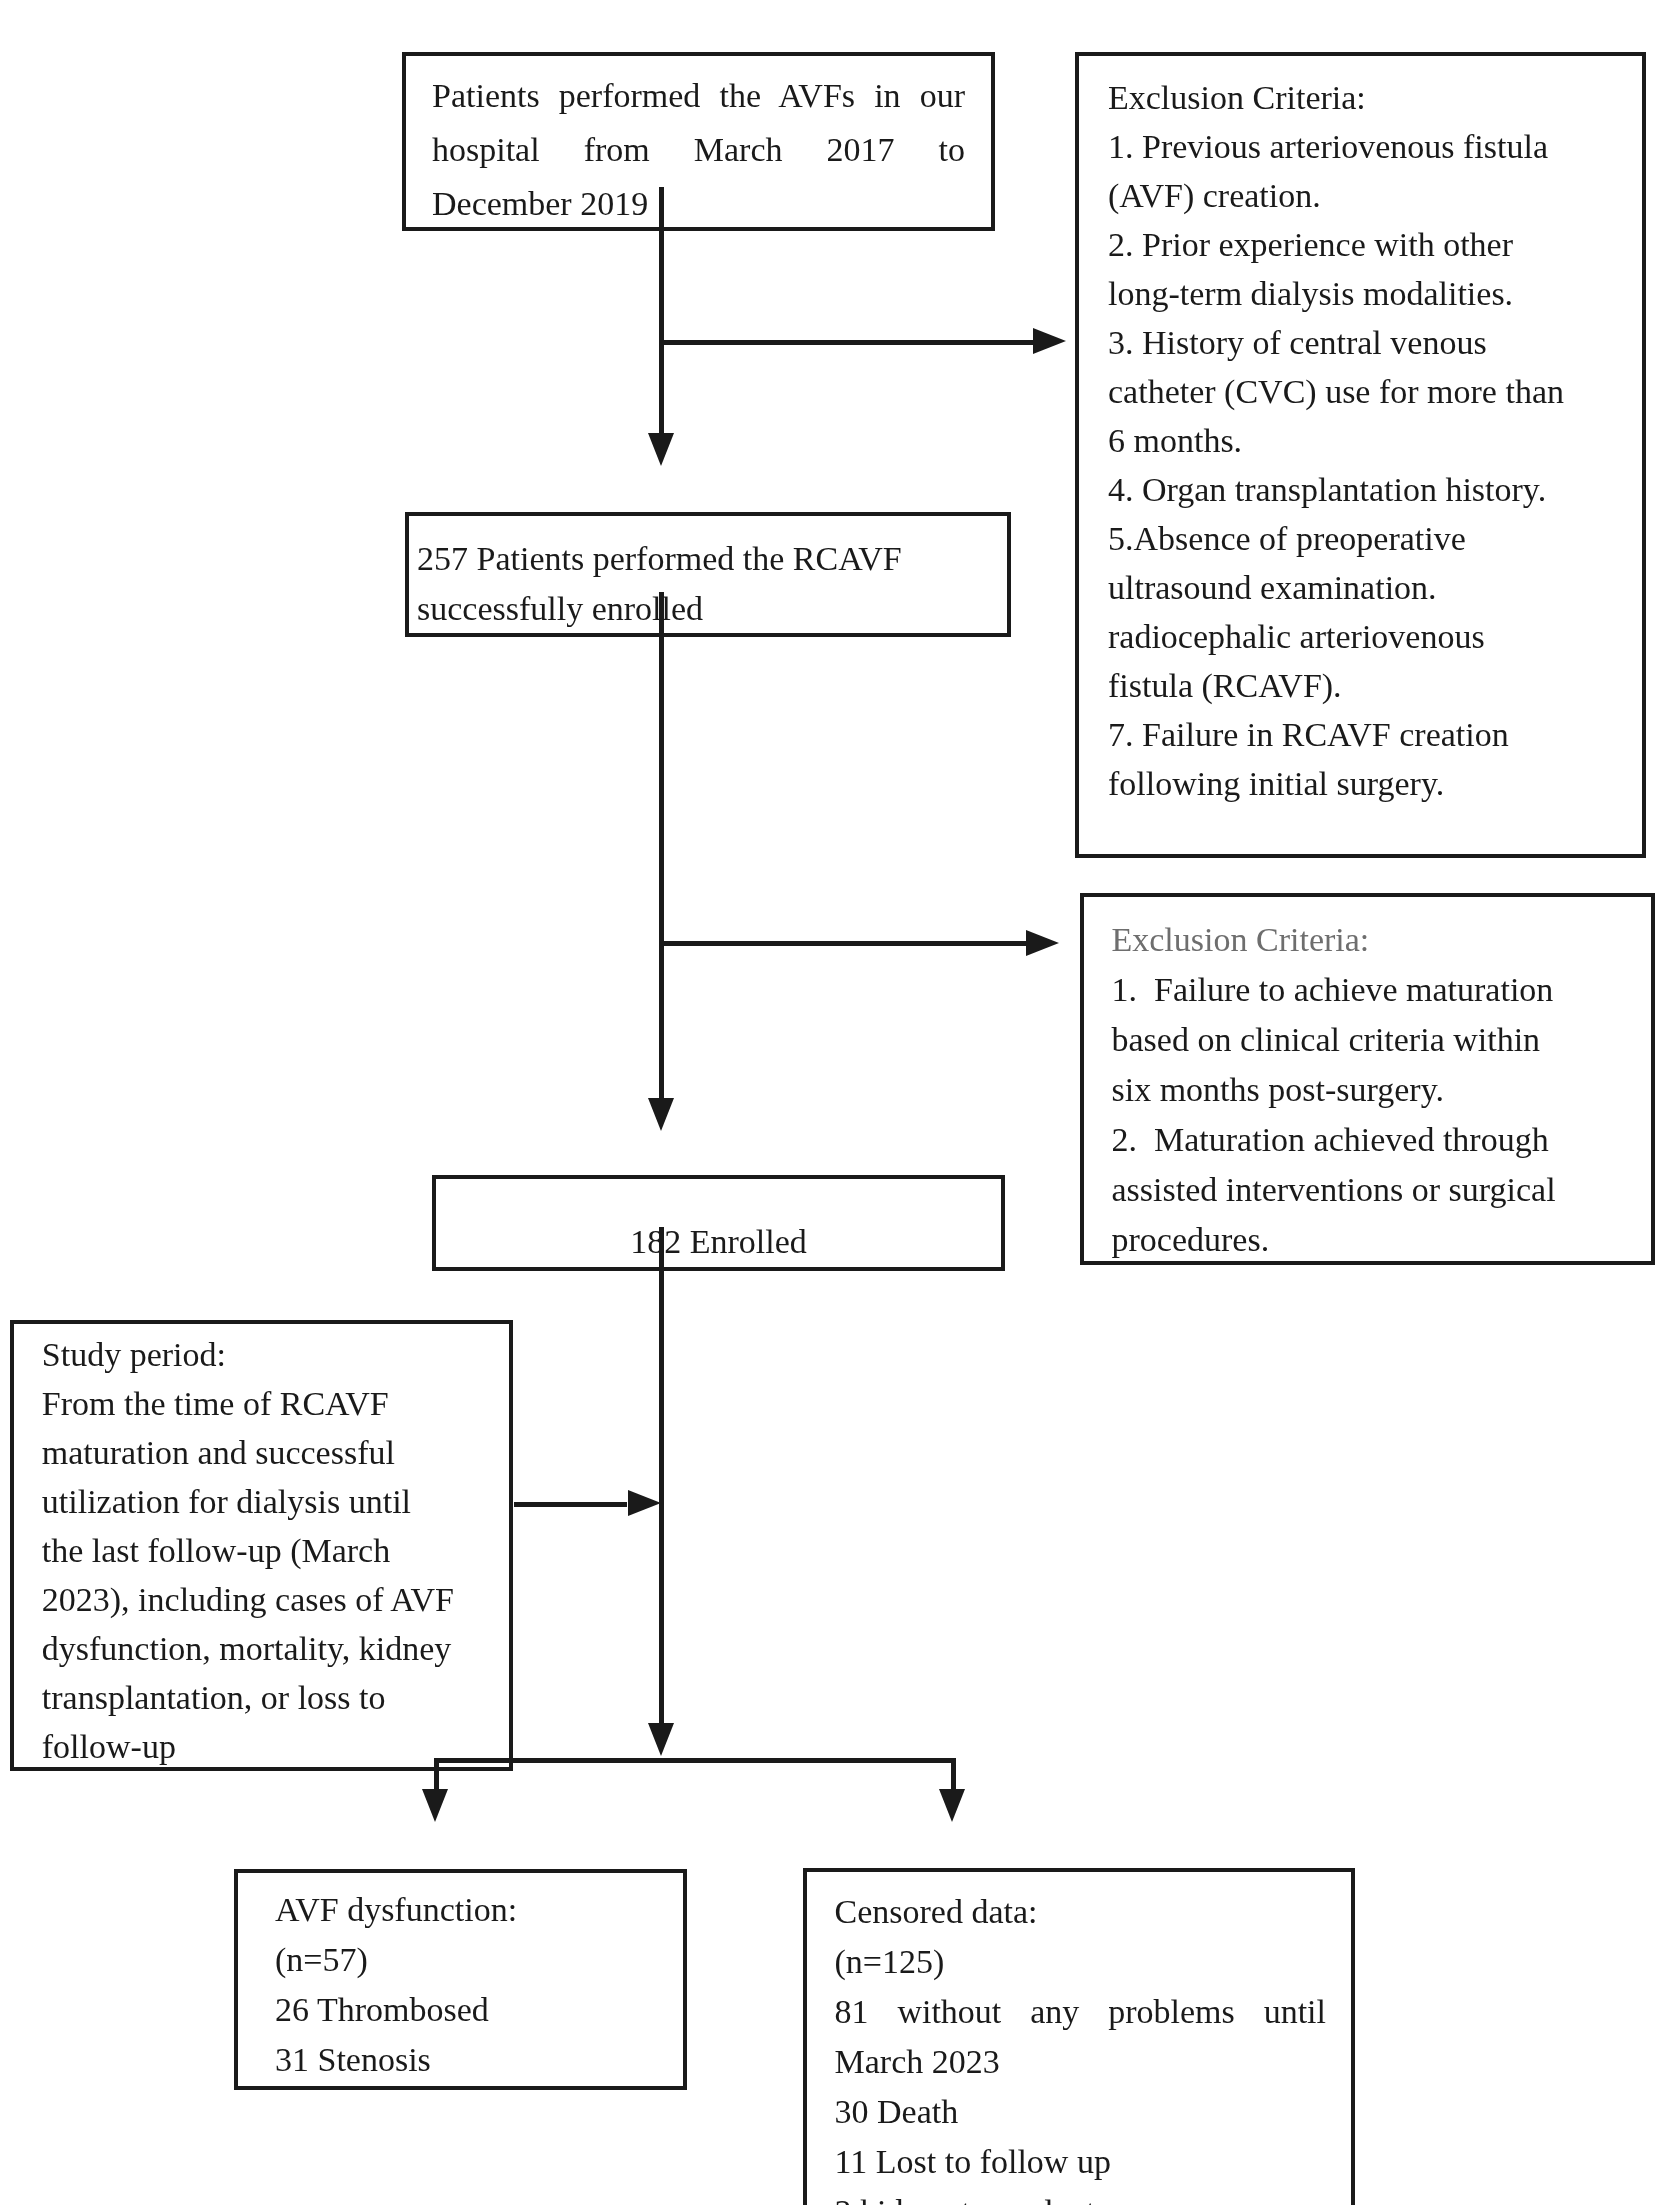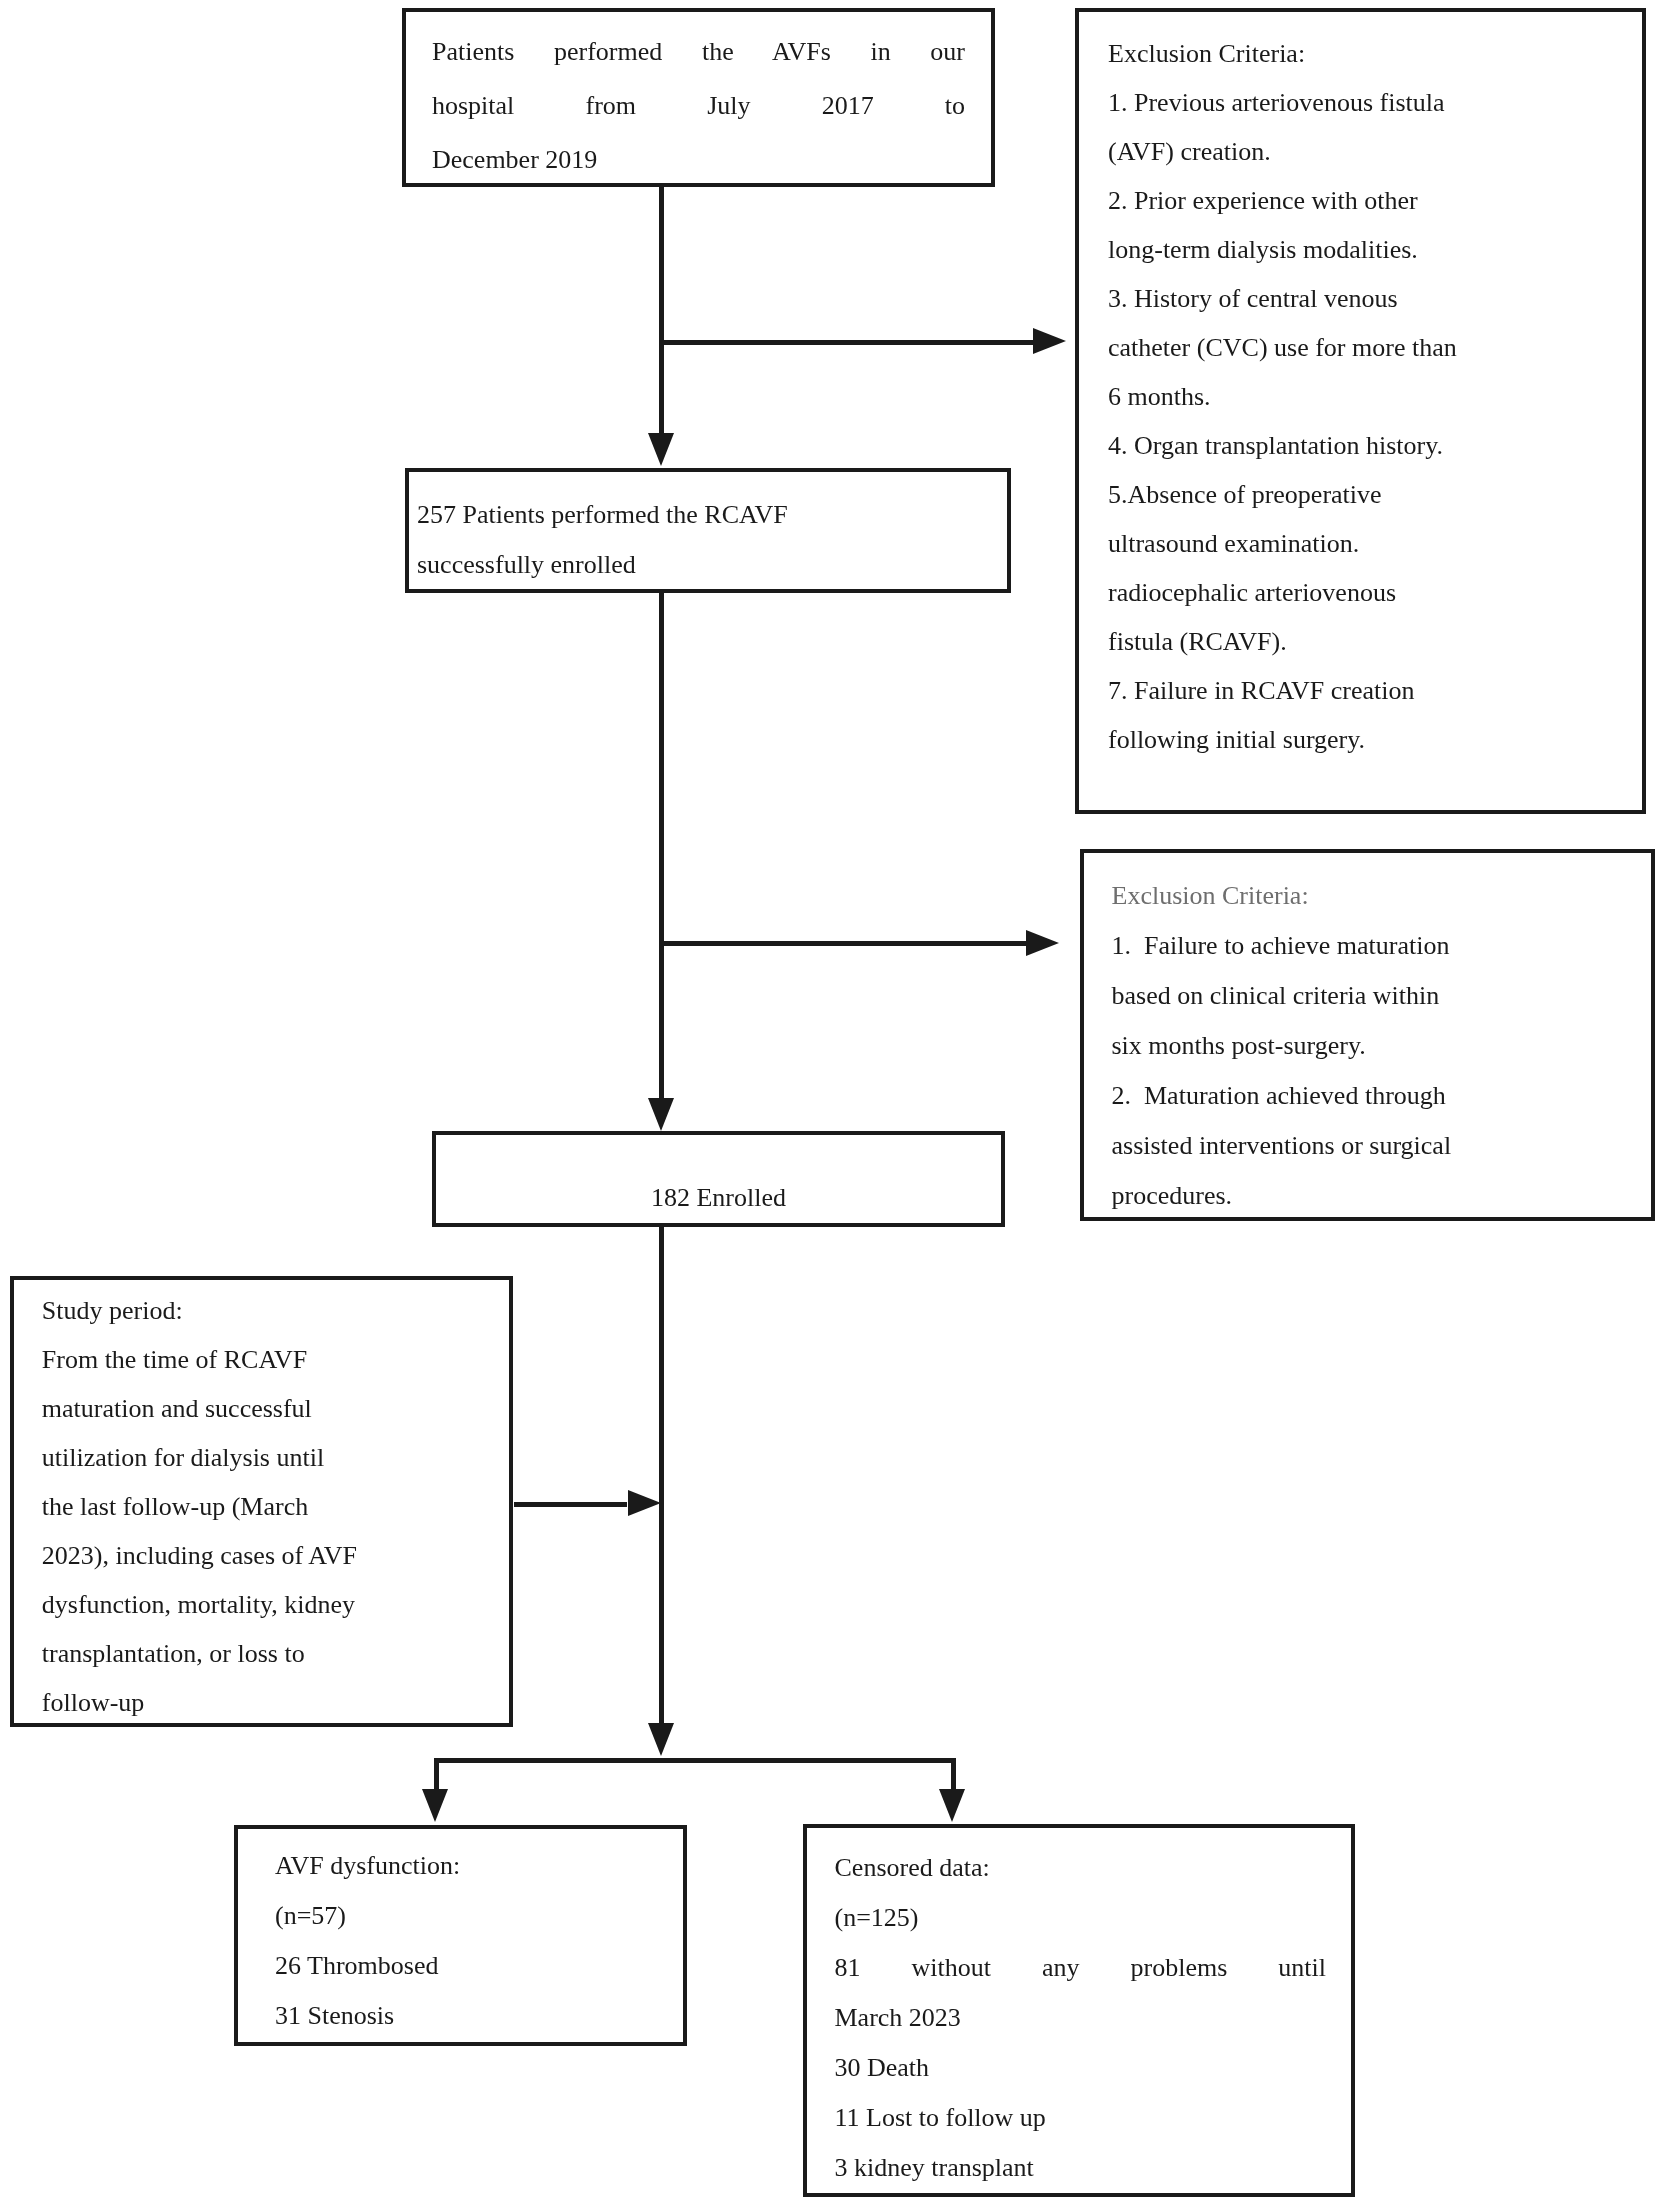--- a/index.html
+++ b/index.html
@@ -2,21 +2,21 @@
 <html style="font-size:11px"><head>
 <meta charset="utf-8">
 <style>
   html,body{margin:0;padding:0;background:#ffffff;}
   .stage{
     position:relative;width:1661px;height:2205px;background:#ffffff;
     font-family:"Liberation Serif","DejaVu Serif",serif;color:#1a1a1a;
   }
   .box{
     position:absolute;border:4.8px solid #1a1a1a;background:#ffffff;
-    box-sizing:border-box;font-size:26px;line-height:50px;
+    box-sizing:border-box;font-size:34px;line-height:50px;margin-top:44px;
   }
   .line{white-space:nowrap;}
   .line.just{white-space:normal;text-align:justify;text-align-last:justify;}
   .muted{color:#6e6e6e;}
 
   
   .box-a{left:402px;top:8.3px;width:593px;height:179px;padding:12.4px 26px 0 26px;line-height:54px;}
   .box-b{left:1075px;top:8.3px;width:571px;height:806px;padding:16.5px 27.5px 0 29px;line-height:49px;}
   .box-c{left:405px;top:468px;width:606px;height:125px;padding:18px 25px 0 8px;}
   .box-d{left:432px;top:1131px;width:573px;height:96px;display:flex;align-items:flex-end;justify-content:center;padding:0;}
@@ -58,21 +58,21 @@
   .vl-drop-r{left:951px;top:1758px;height:34px;}
   .ah-drop-r{left:939px;top:1789px;}
 </style>
 </head>
 <body>
 
 <div class="stage">
 
   <div class="box box-a">
     <div class="line just">Patients performed the AVFs in our</div>
-    <div class="line just">hospital from July 2017 to</div>
+    <div class="line just">hospital from March 2017 to</div>
     <div class="line">December 2019</div>
   </div>
 
   <div class="box box-b">
     <div class="line">Exclusion Criteria:</div>
     <div class="line">1. Previous arteriovenous fistula</div>
     <div class="line">(AVF) creation.</div>
     <div class="line">2. Prior experience with other</div>
     <div class="line">long-term dialysis modalities.</div>
     <div class="line">3. History of central venous</div>

